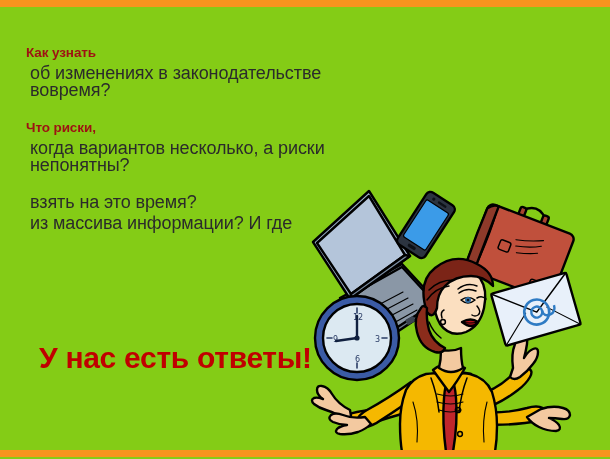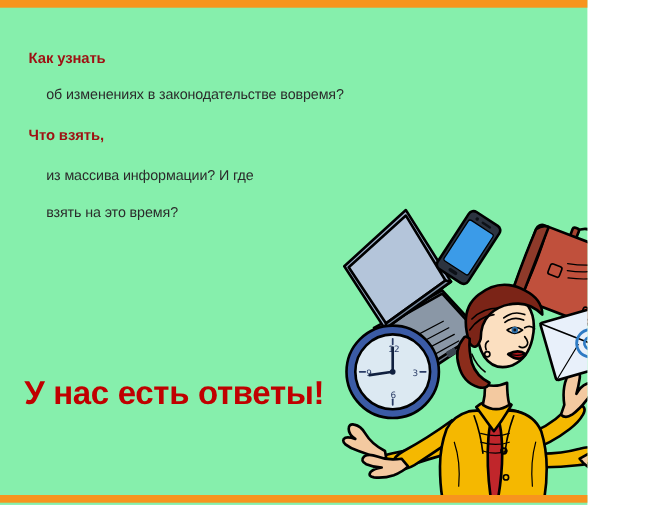--- a/index.html
+++ b/index.html
@@ -6,23 +6,23 @@
   html, body {
     margin: 0;
     padding: 0;
     background: #ffffff;
   }
   body {
     font-family: "Liberation Sans", sans-serif;
   }
   #slide {
     position: relative;
-    width: 534px;
+    width: 610px;
     height: 459px;
-    background: #86efac;
+    background: #84cc16;
     overflow: hidden;
   }
   
   .rule {
     position: absolute;
     left: 0;
     width: 610px;
     background: #F7941E;
   }
   #rule-top  { top: 0px;   height: 7px; }
@@ -39,28 +39,28 @@
   .qhead {
     color: #9E1113;
     font-weight: bold;
     font-size: 13.5px;
     line-height: 17px;
     letter-spacing: -0.1px;
     margin: 0 0 2px 0;
   }
   .qbody {
     color: #2b2b2b;
-    font-size: 13px;
+    font-size: 18px;
     line-height: 17px;
     letter-spacing: -0.1px;
-    margin: 16px;
+    margin: 4px;
   }
   #headline {
     position: absolute;
-    left: 22px;
+    left: 39px;
     top: 340px;
     color: #C00000;
     font-size: 30px;
     font-weight: bold;
     line-height: 36px;
     letter-spacing: -0.3px;
     white-space: nowrap;
   }
 
   
@@ -81,26 +81,27 @@
   <div class="rule" id="rule-top"></div>
 
   <div id="text-col">
 
     <div class="qblock">
       <p class="qhead">Как узнать</p>
       <p class="qbody">об изменениях в законодательстве вовремя?</p>
     </div>
 
     <div class="qblock">
-      <p class="qhead">Что взять,</p>
+      <p class="qhead">Что риски,</p>
+      <p class="qbody">когда вариантов несколько, а риски непонятны?</p>
     </div>
 
     <div class="qblock">
+      <p class="qbody">взять на это время?</p>
       <p class="qbody">из массива информации? И где</p>
-      <p class="qbody">взять на это время?</p>
     </div>
 
   </div>
 
   <div id="headline">У нас есть ответы!</div>
 
   <div id="illustration">
     <svg width="290" height="268" viewBox="0 0 290 268" xmlns="http://www.w3.org/2000/svg">
       <defs>
         <style>

